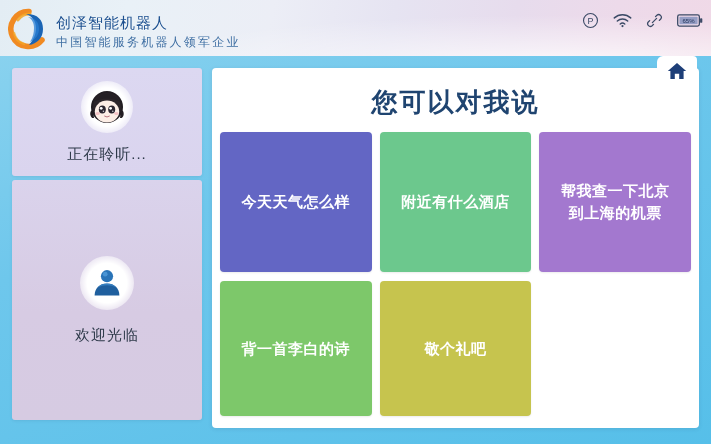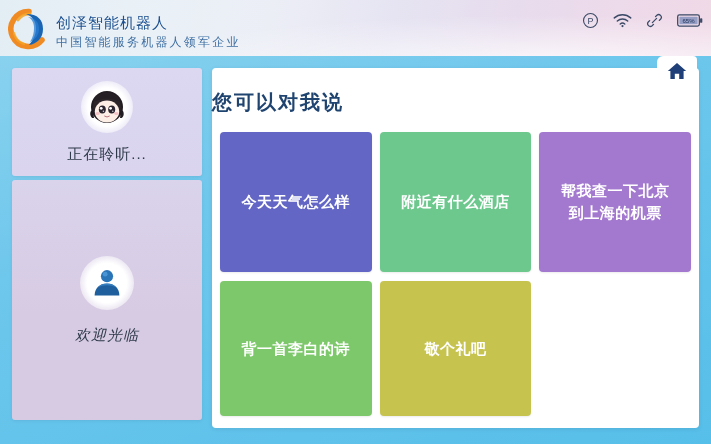--- a/index.html
+++ b/index.html
@@ -90,21 +90,20 @@
     justify-content: center;
     box-shadow: 0 1px 3px rgba(40,60,90,.10);
   }
   .side-card.listening {
     height: 108px;
     background: linear-gradient(180deg, #dcd8f1 0%, #dad4ee 100%);
   }
   .side-card.welcome {
     flex: 1;
     background: linear-gradient(180deg, #dad3ec 0%, #d7cbe3 55%, #d6cbe2 100%);
-    font-style: italic;
   }
 
   .avatar-glow {
     width: 52px; height: 52px;
     border-radius: 50%;
     background: radial-gradient(circle at 50% 50%, #ffffff 52%, rgba(255,255,255,.45) 74%, rgba(255,255,255,0) 100%);
     display: flex; align-items: center; justify-content: center;
     margin-bottom: 4px;
   }
   .side-label {
@@ -120,22 +119,22 @@
   
   .panel {
     position: absolute;
     left: 212px; top: 68px;
     width: 487px; height: 360px;
     background: #ffffff;
     border-radius: 4px;
     box-shadow: 0 1px 4px rgba(30,60,90,.12);
   }
   .panel-title {
-    text-align: left;
-    font-size: 20px;
+    text-align: center;
+    font-size: 26px;
     font-weight: bold;
     color: #1f4470;
     letter-spacing: 2px;
     padding-top: 20px;
     line-height: 28px;
   }
 
   .home-btn {
     position: absolute;
     right: 2px; top: -12px;

